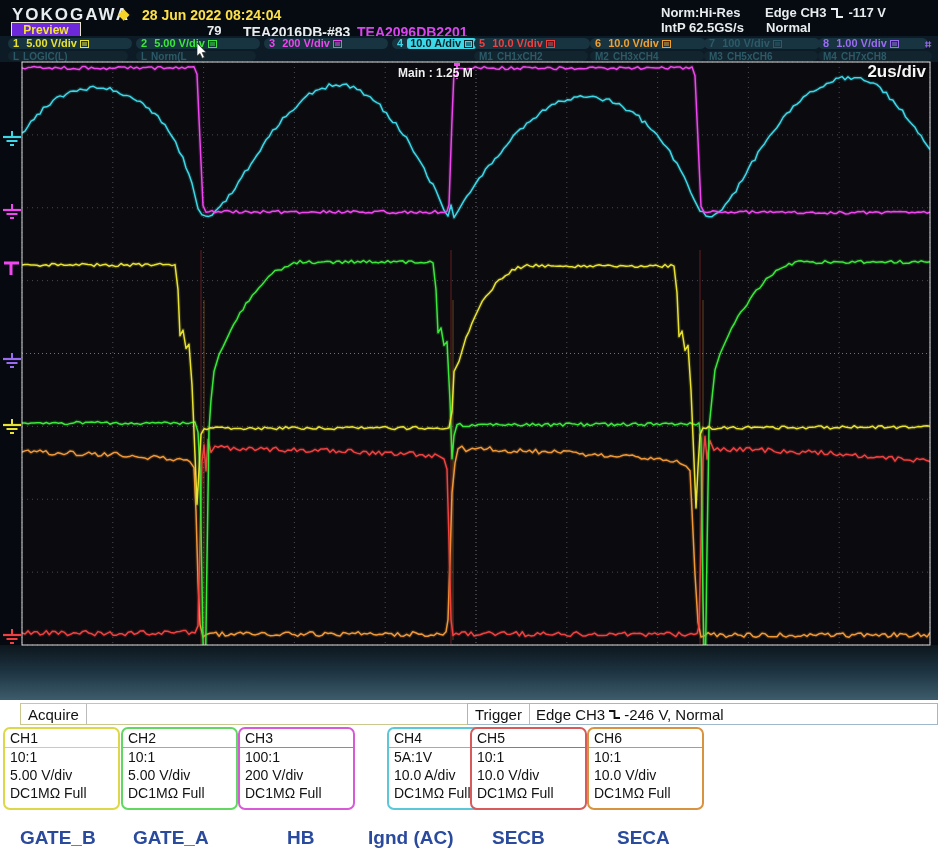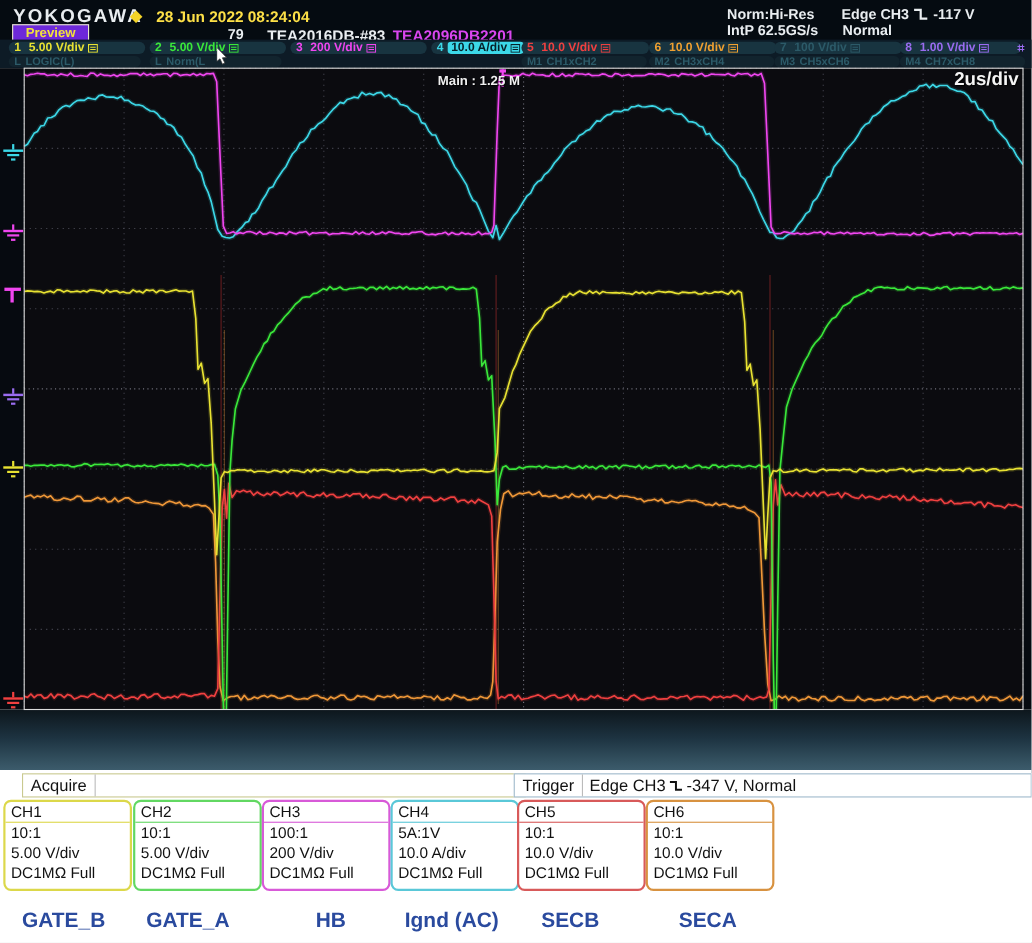--- a/index.html
+++ b/index.html
@@ -300,21 +300,21 @@
   <div class="infobar" id="acqbar">
     <span class="lbl">Acquire</span>
   </div>
   <div class="infobar" id="trgbar">
     <span class="lbl">Trigger</span>
     <span class="txt">
       <span>Edge CH3</span>
       <svg class="edge-icon" width="13" height="12" viewBox="0 0 13 12">
           <path d="M1 3 H6.5 V10 H12" stroke="#111" stroke-width="1.8" fill="none"></path>
         </svg>
-      <span>-347 V, Normal</span>
+      <span>-246 V, Normal</span>
     </span>
   </div>
 
   <div class="chbox b1" style="border-color: rgb(220, 216, 74);">
     <div class="hd">CH1</div>
       <div class="ul" style="background: rgb(220, 216, 74);"></div>
     <div class="ln">10:1</div>
     <div class="ln">5.00 V/div</div>
     <div class="ln">DC1MΩ Full</div>
   </div>
@@ -325,21 +325,21 @@
     <div class="ln">5.00 V/div</div>
     <div class="ln">DC1MΩ Full</div>
   </div>
   <div class="chbox b3" style="border-color: rgb(216, 90, 216);">
     <div class="hd">CH3</div>
       <div class="ul" style="background: rgb(216, 90, 216);"></div>
     <div class="ln">100:1</div>
     <div class="ln">200 V/div</div>
     <div class="ln">DC1MΩ Full</div>
   </div>
-  <div class="chbox b4" style="border-color: rgb(90, 200, 216);">
+  <div class="chbox b4" style="border-color: rgb(90, 200, 216); margin-left: 32px;">
     <div class="hd">CH4</div>
       <div class="ul" style="background: rgb(90, 200, 216);"></div>
     <div class="ln">5A:1V</div>
     <div class="ln">10.0 A/div</div>
     <div class="ln">DC1MΩ Full</div>
   </div>
   <div class="chbox b5" style="border-color: rgb(216, 90, 90);">
     <div class="hd">CH5</div>
       <div class="ul" style="background: rgb(216, 90, 90);"></div>
     <div class="ln">10:1</div>

